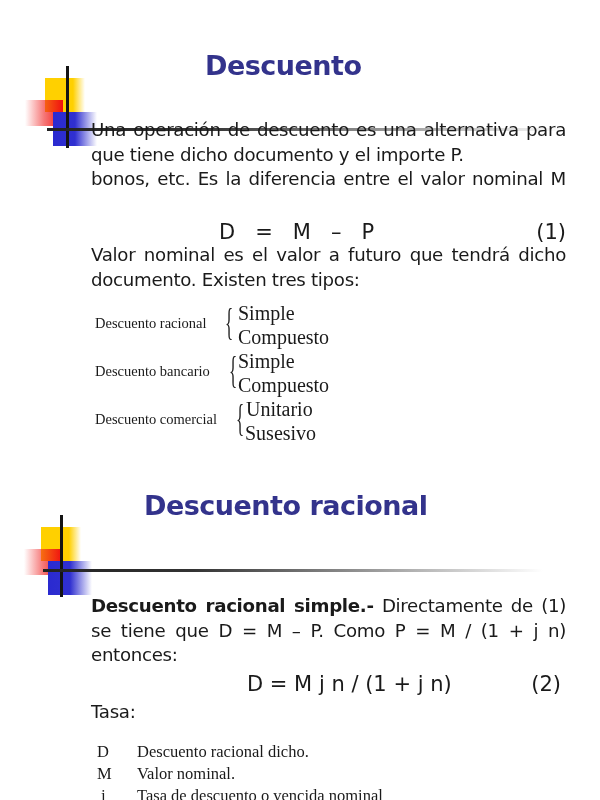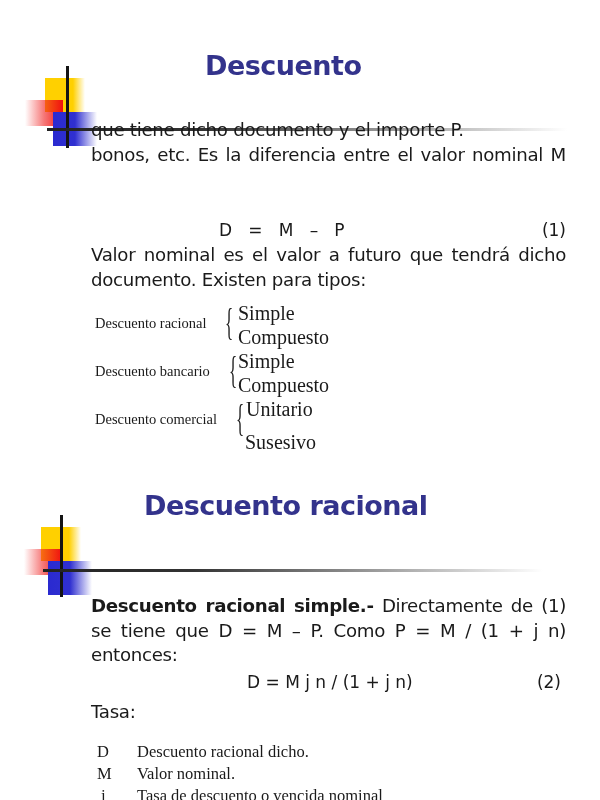--- a/index.html
+++ b/index.html
@@ -54,21 +54,21 @@
       line-height: 24.5px;
       text-align: justify;
       color: #1a1a1a;
       letter-spacing: -0.3px;
     }
     .justify-lines span.ln { display: block; text-align: justify; text-align-last: justify; }
     .justify-lines span.ln.last { text-align-last: left; }
 
     .eq-row {
       position: absolute; left: 74px; width: 475px; height: 24px;
-      font-family: "DejaVu Sans", sans-serif; font-size: 17px;
+      font-family: "DejaVu Sans", sans-serif; font-size: 21px;
     }
     .eq-row .eq { position: absolute; white-space: nowrap; }
     .eq-row .num { position: absolute; right: 0; }
 
     .serif { font-family: "Liberation Serif", serif; color: #1a1a1a; }
 
     .tree-row { position: absolute; left: 78px; height: 46px; }
     .tree-row .label { position: absolute; left: 0; top: 13px; font-size: 14.5px; white-space: nowrap; }
     .tree-row .brace { position: absolute; top: -3px; font-size: 38px; line-height: 46px; transform: scaleX(0.45); transform-origin: left center; color: #222; }
     .tree-row .opt { position: absolute; font-size: 20px; white-space: nowrap; }
@@ -87,53 +87,54 @@
 
   <div class="deco" style="top:66px;">
     <div class="yellow"></div>
     <div class="red"></div>
     <div class="blue"></div>
     <div class="vline"></div>
     <div class="hline"></div>
   </div>
 
   <div class="body-text justify-lines" style="top:118px;">
+    <span class="ln">Una operación de descuento es una alternativa para</span>
     <span class="ln last">que tiene dicho documento y el importe P.</span>
     <span class="ln">bonos, etc. Es la diferencia entre el valor nominal M</span>
   </div>
 
   <div class="eq-row" style="top:220px;">
     <span class="eq" style="left:128px; white-space:pre;">D   =   M   –   P</span>
     <span class="num">(1)</span>
   </div>
 
   <div class="body-text justify-lines" style="top:243px;">
     <span class="ln">Valor nominal es el valor a futuro que tendrá dicho</span>
-    <span class="ln last">documento. Existen para tipos:</span>
+    <span class="ln last">documento. Existen tres tipos:</span>
   </div>
 
   <div class="tree-row serif" style="top:302px;">
     <span class="label">Descuento racional</span>
     <span class="brace" style="left:130px;">{</span>
     <span class="opt opt1" style="left:143px;">Simple</span>
     <span class="opt opt2" style="left:143px;">Compuesto</span>
   </div>
 
   <div class="tree-row serif" style="top:350px;">
     <span class="label">Descuento bancario</span>
     <span class="brace" style="left:134px;">{</span>
     <span class="opt opt1" style="left:143px;">Simple</span>
     <span class="opt opt2" style="left:143px;">Compuesto</span>
   </div>
 
   <div class="tree-row serif" style="top:398px;">
     <span class="label">Descuento comercial</span>
     <span class="brace" style="left:141px;">{</span>
     <span class="opt opt1" style="left:151px;">Unitario</span>
-    <span class="opt opt2" style="left:150px;margin-top:9px;">Susesivo</span>
+    <span class="opt opt2" style="left:150px;">Susesivo</span>
   </div>
 </div>
 
 <div class="slide" id="slide2">
   <div class="title" style="left:127px; top:20px;">Descuento racional</div>
 
   <div class="deco" style="top:45px;">
     <div class="yellow" style="left:24px;"></div>
     <div class="red" style="left:7px;"></div>
     <div class="blue" style="left:31px;"></div>

